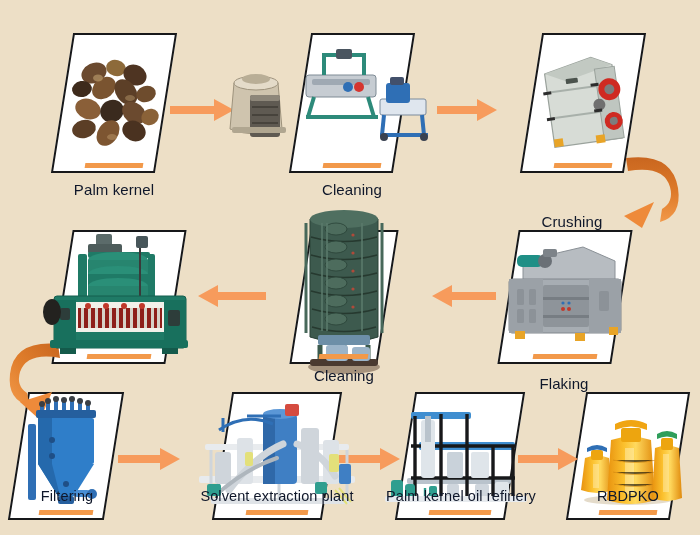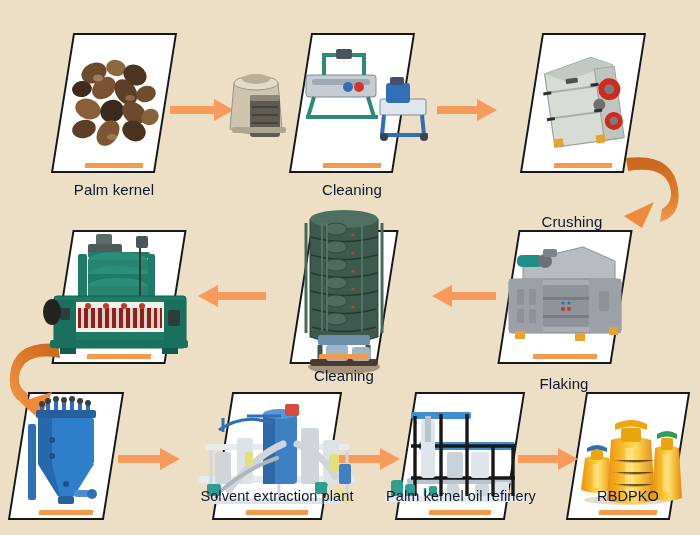--- a/index.html
+++ b/index.html
@@ -350,20 +350,21 @@
         <rect x="36" y="98" width="16" height="8" rx="2" fill="#255f9e"></rect>
         <rect x="6" y="26" width="8" height="76" rx="2" fill="#2f6fb5"></rect>
         <circle cx="30" cy="42" r="3" fill="#1f4f86"></circle>
         <circle cx="30" cy="58" r="3" fill="#1f4f86"></circle>
         <circle cx="44" cy="86" r="3" fill="#1f4f86"></circle>
         <rect x="52" y="92" width="16" height="7" rx="3" fill="#4a8fd4"></rect>
         <circle cx="70" cy="96" r="5" fill="#2f6fb5"></circle>
       </svg>
     </div>
     <div class="bar"></div>
+    <div class="lbl inside" style="left:-6px;top:96px;width:110px;">Filtering</div>
   </div>
 
   <div class="card" style="left:222px;top:392px;width:110px;height:128px;">
     <div class="frame"></div>
     <div class="art">
       <svg width="176" height="124" viewBox="0 0 176 124">
         <rect x="10" y="82" width="156" height="7" rx="2" fill="#e8ebee"></rect>
         <rect x="16" y="50" width="144" height="6" rx="2" fill="#e8ebee"></rect>
         <rect x="22" y="104" width="140" height="6" rx="2" fill="#dfe3e7"></rect>
         <g stroke="#cfd5db" stroke-width="3">

